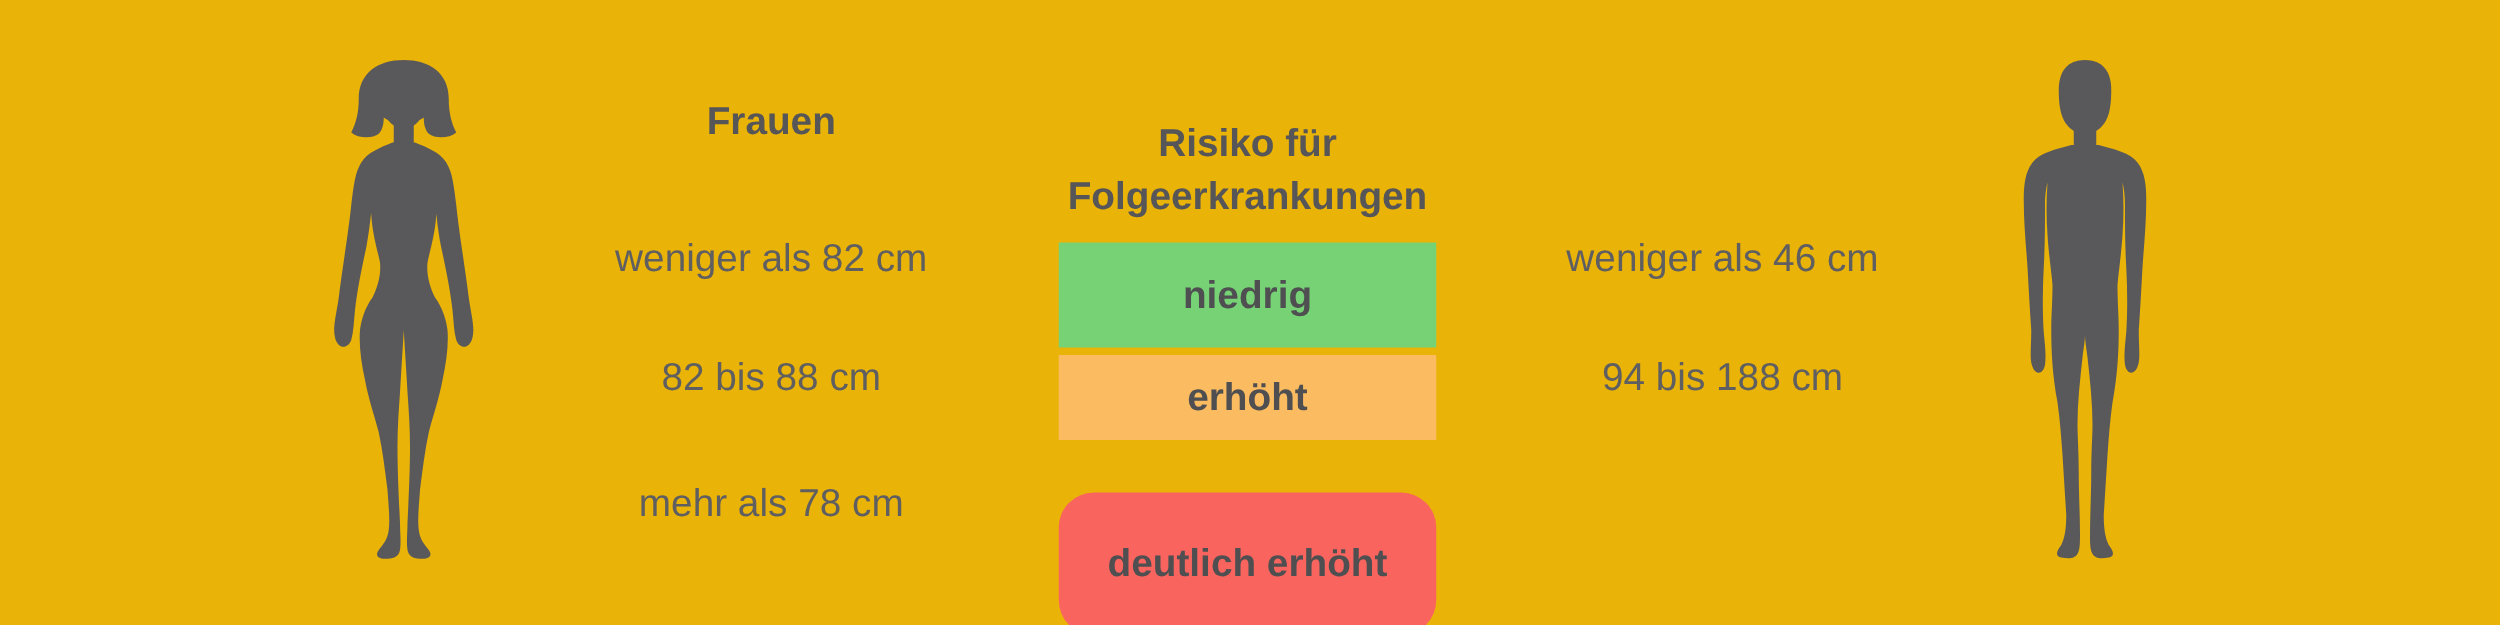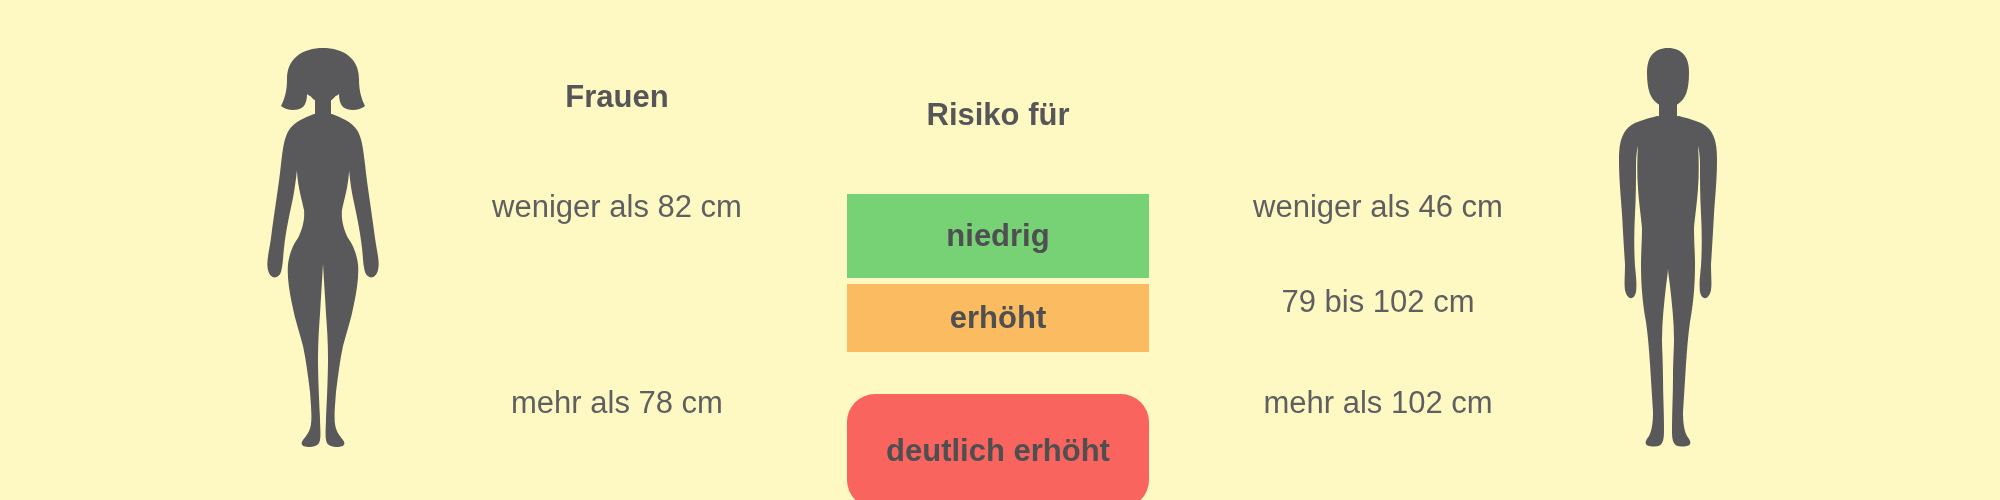--- a/index.html
+++ b/index.html
@@ -1,19 +1,19 @@
 <!DOCTYPE html>
 <html><head>
 <meta charset="utf-8">
 <style>
   html,body{margin:0;padding:0;background:#ffffff;}
   .canvas{
     position:relative;
     width:2000px;height:500px;
-    background:#fef9c3;
+    background:#eab308;
     font-family:"Liberation Sans", sans-serif;
     overflow:hidden;
   }
   .fig{position:absolute;top:46px;}
   .fig svg{display:block;}
   .col{position:absolute;top:0;height:500px;}
   .col-women{left:437px;width:360px;}
   .col-risk{left:847px;width:302px;margin-top:40px;}
   .col-men{left:1198px;width:360px;}
   .col-header{
@@ -99,37 +99,38 @@
           C98,230 97,238 98,246 C100,255 107,254 109,244 C110,238 109,230 109,218
           C110,204 111,186 112,168 C113,152 115,134 115,114 C115,102 114,92 108,84
           C102,76 88,73 77,70 Z"></path>
       </g>
     </svg>
   </div>
 
   <div class="col col-women">
     <div class="col-header">Frauen</div>
     <div class="value-row row-1">weniger als 82 cm</div>
+    <div class="value-row row-2">82 bis 88 cm</div>
     <div class="value-row row-3">mehr als 78 cm</div>
   </div>
 
   <div class="col col-risk">
     <div class="risk-header">
       <div>Risiko für</div>
+      <div>Folgeerkrankungen</div>
     </div>
     <div class="risk-box risk-low" style="background-color: rgb(118, 210, 117);">
       <span>niedrig</span>
     </div>
     <div class="risk-box risk-mid" style="background-color: rgb(251, 188, 97);">
       <span>erhöht</span>
     </div>
     <div class="risk-box risk-high" style="background-color: rgb(249, 101, 94);">
       <span>deutlich erhöht</span>
     </div>
   </div>
 
   <div class="col col-men">
     <div class="value-row row-1">weniger als 46 cm</div>
-    <div class="value-row row-2">79 bis 102 cm</div>
-    <div class="value-row row-3">mehr als 102 cm</div>
+    <div class="value-row row-2">94 bis 188 cm</div>
   </div>
 
 </div>
 
 </body></html>

